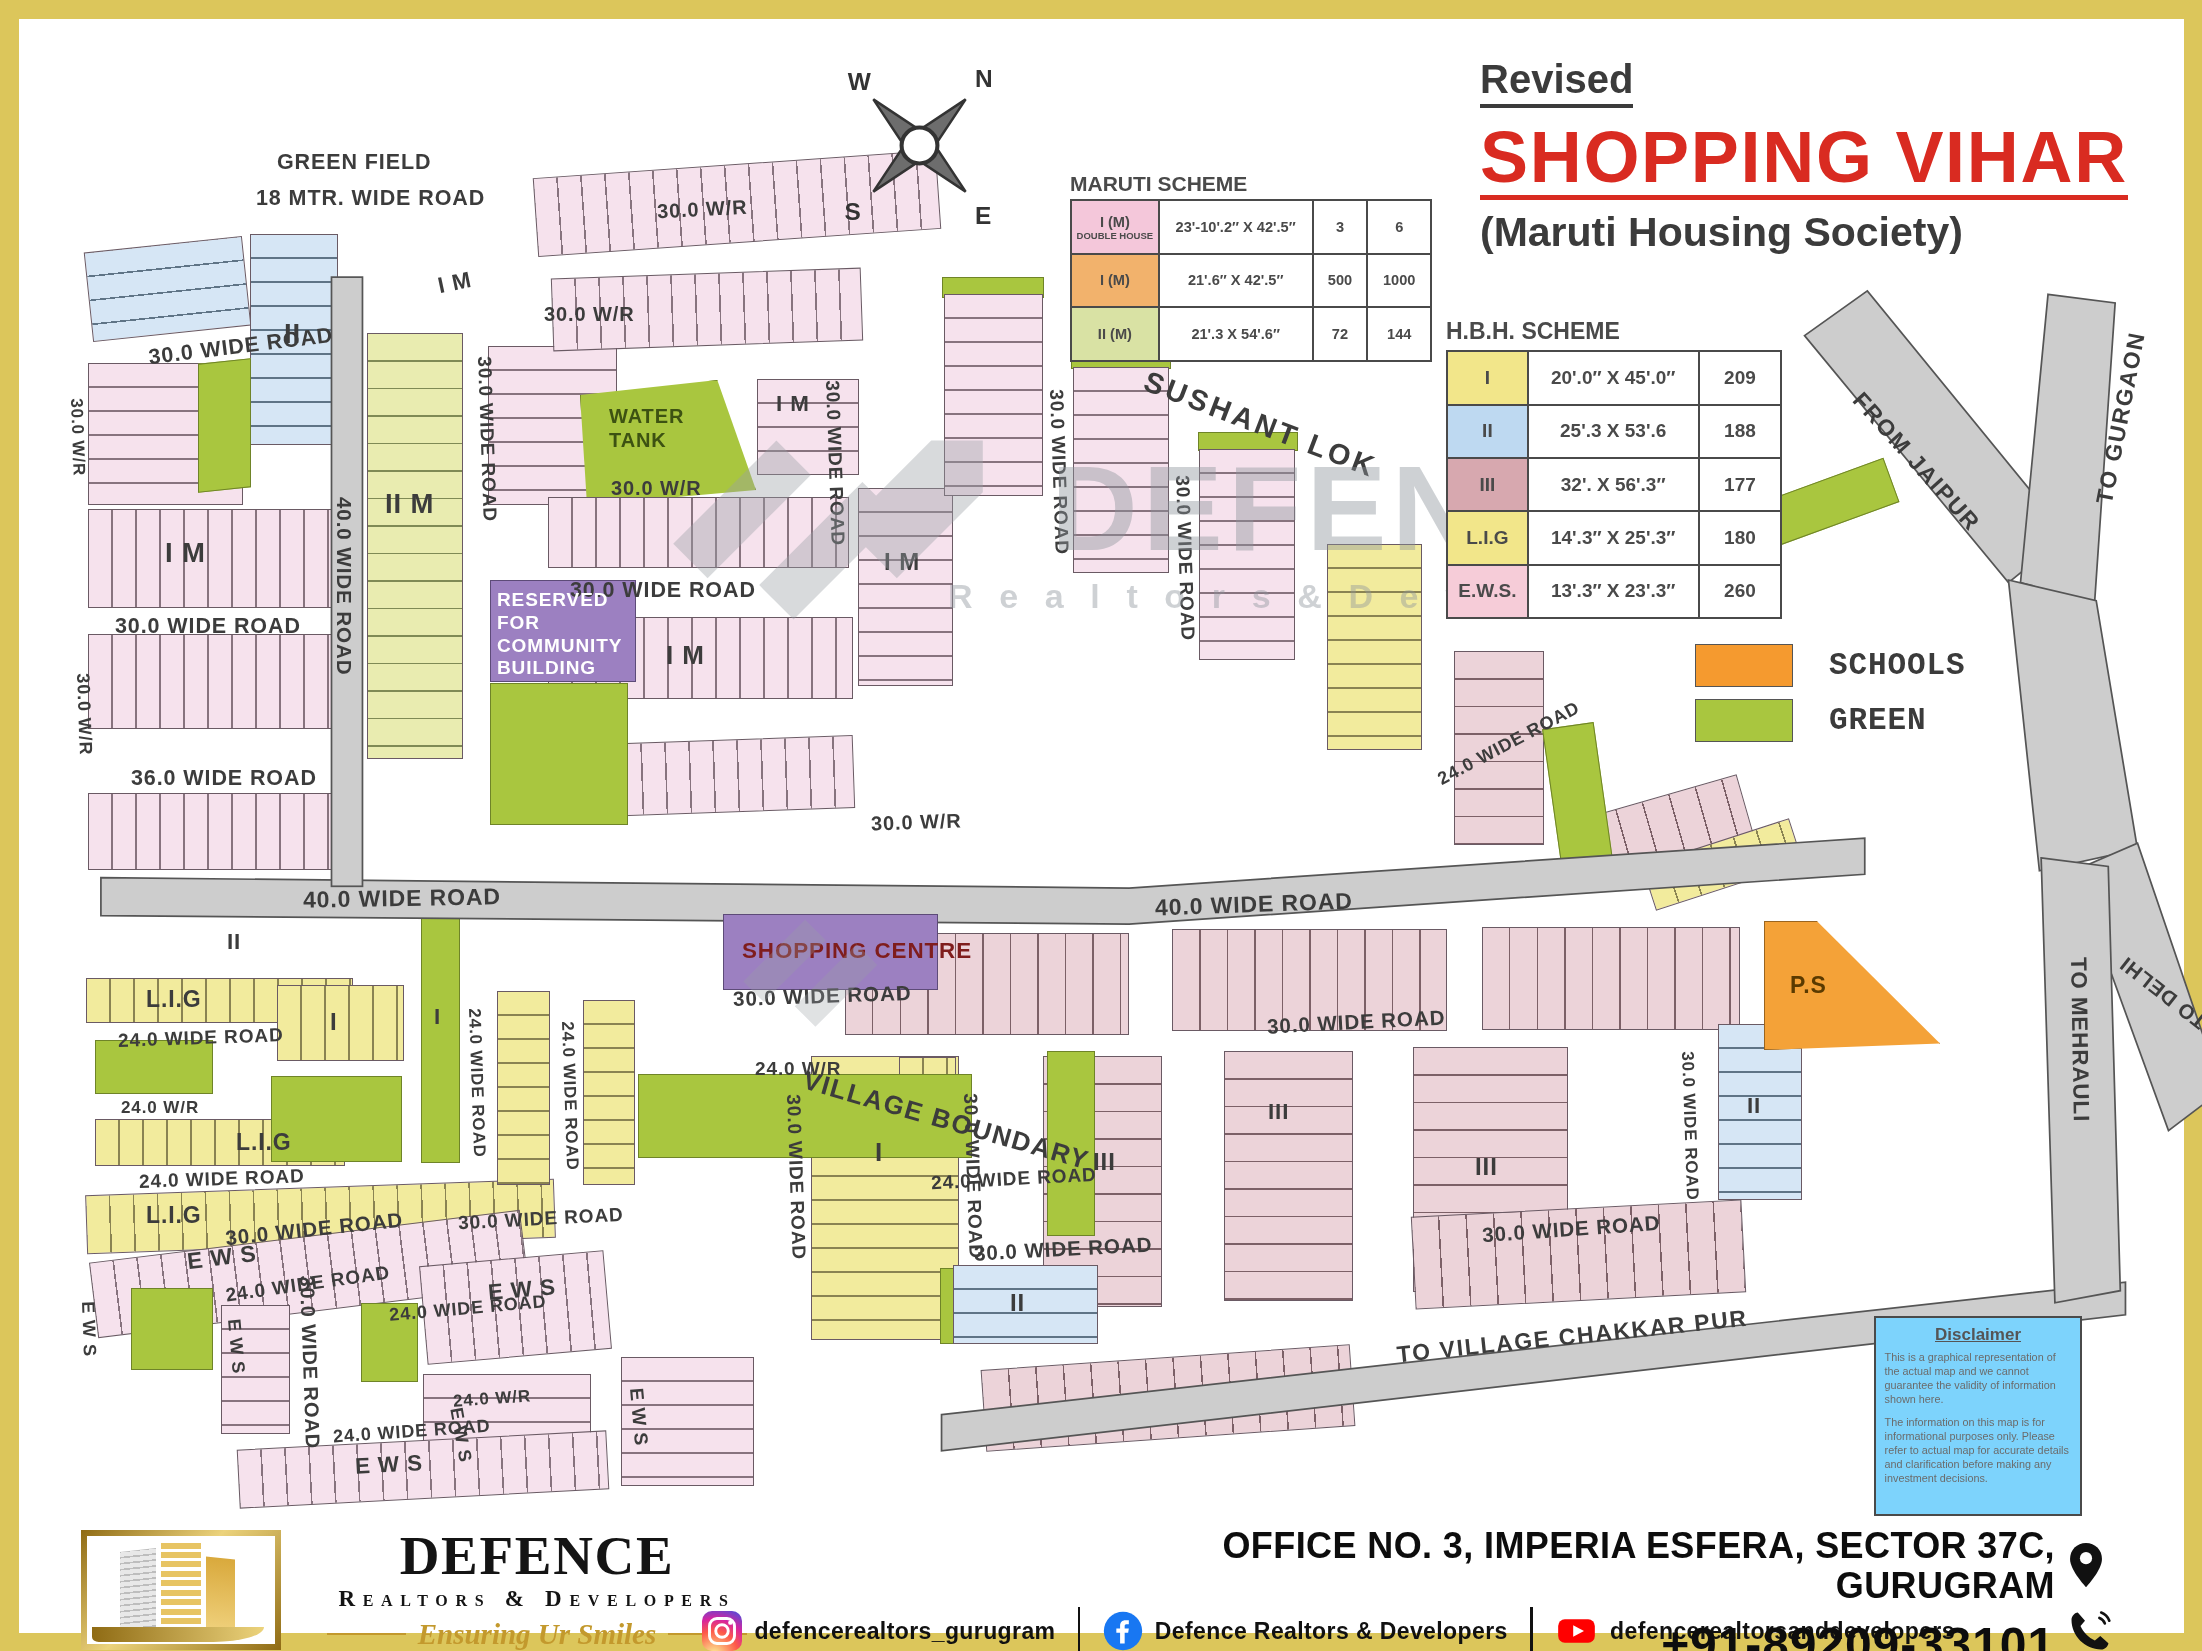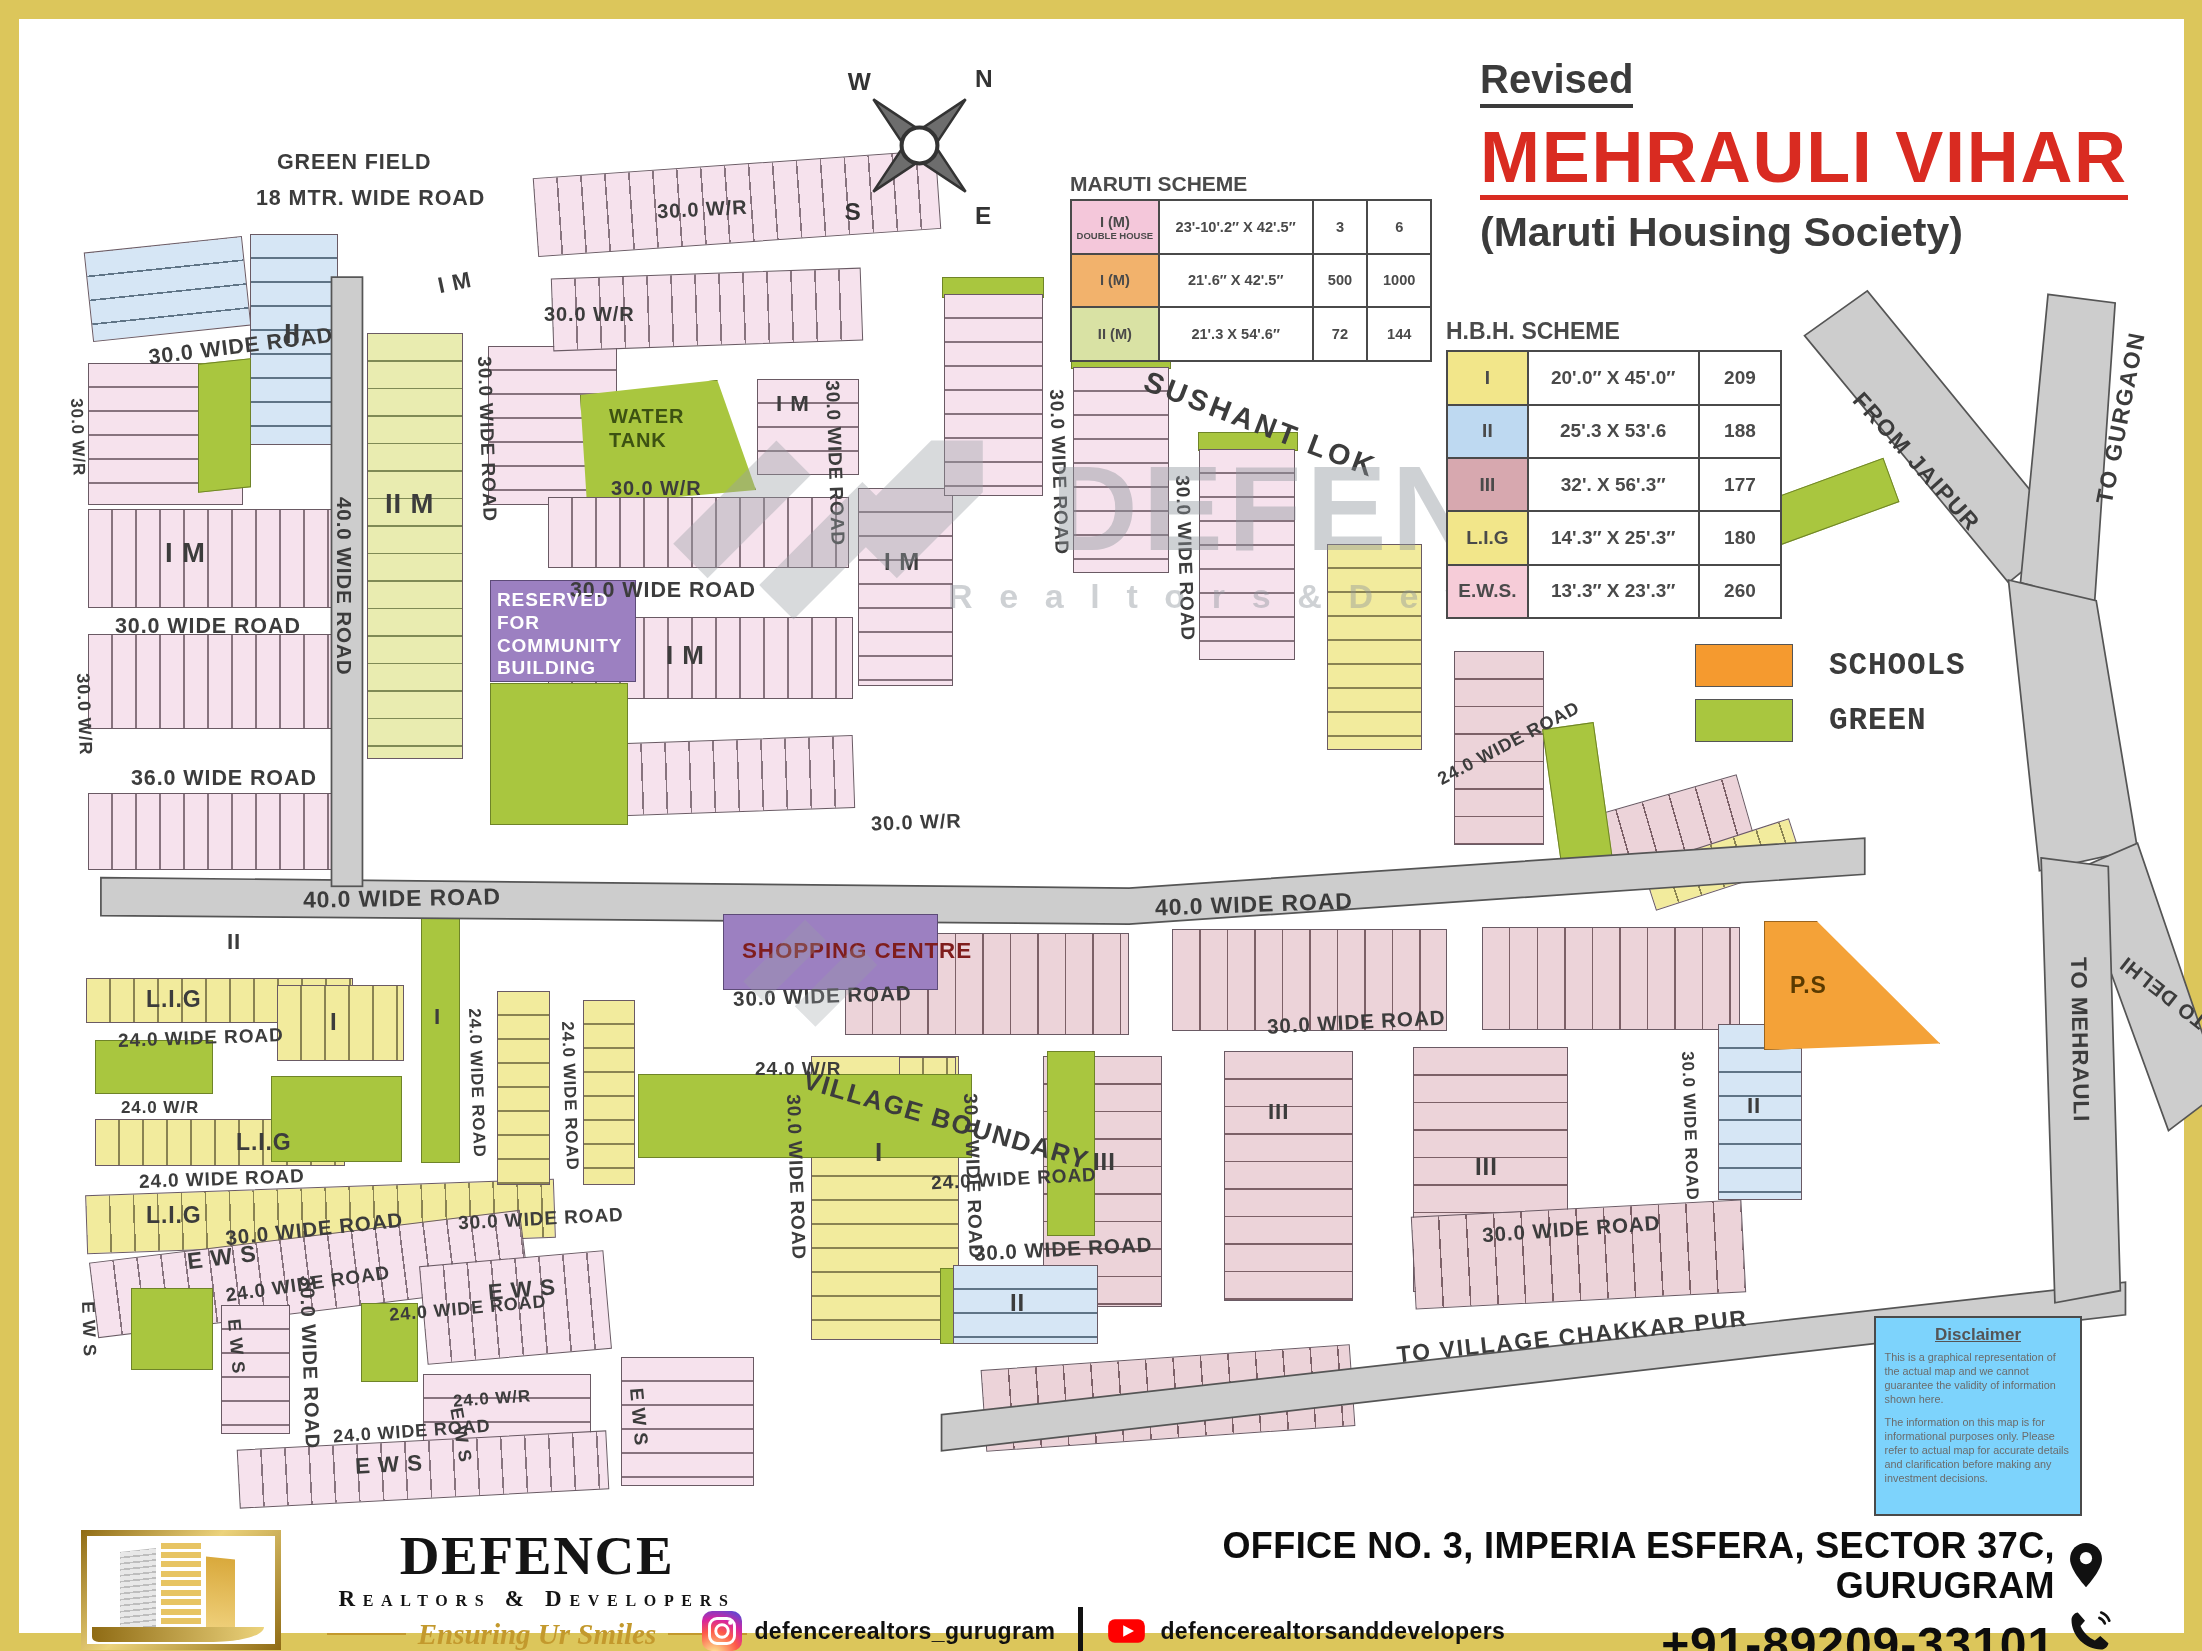--- a/index.html
+++ b/index.html
@@ -111,21 +111,21 @@
     <polygon points="21.7,21.7 55.7,44.3 78.3,78.3 44.3,55.7" fill="#6d6d6d" stroke="#333" stroke-width="1.5"></polygon>
     <circle cx="50" cy="50" r="11" fill="#fff" stroke="#333" stroke-width="2.5"></circle>
     <text x="6" y="16" font-size="15" font-weight="bold" fill="#333">W</text>
     <text x="84" y="14" font-size="15" font-weight="bold" fill="#333">N</text>
     <text x="4" y="96" font-size="15" font-weight="bold" fill="#333">S</text>
     <text x="84" y="98" font-size="15" font-weight="bold" fill="#333">E</text>
   </svg>
 
   <div class="hdr">
     <div class="rev" style="color: rgb(59, 59, 59); border-bottom-color: rgb(59, 59, 59);">Revised</div><br>
-    <div class="ttl" style="color: rgb(217, 43, 33); border-bottom-color: rgb(217, 43, 33);">MEHRAULI VIHAR</div><br>
+    <div class="ttl" style="color: rgb(217, 43, 33); border-bottom-color: rgb(217, 43, 33);">SHOPPING VIHAR</div><br>
     <div class="sub" style="color: rgb(59, 59, 59);">(Maruti Housing Society)</div>
   </div>
 
   <div class="maruti">
     <div class="tbl-title">MARUTI SCHEME</div>
     <table class="sch">
       <tbody>
             <tr>
         <td class="c1" style="background-color: rgb(244, 199, 218);"><span>I (M)</span><span class="sm">DOUBLE HOUSE</span></td>
         <td class="c2">23'-10'.2″ X 42'.5″</td>
@@ -408,20 +408,27 @@
         </radialGradient>
             </defs>
         <rect width="48" height="48" rx="12" fill="url(#ig)"></rect>
         <rect x="9" y="9" width="30" height="30" rx="9" fill="none" stroke="#fff" stroke-width="3.5"></rect>
         <circle cx="24" cy="24" r="7.5" fill="none" stroke="#fff" stroke-width="3.5"></circle>
         <circle cx="34" cy="14" r="2.6" fill="#fff"></circle>
       </svg>
       <span class="hdl">defencerealtors_gurugram</span>
     </div>
     <div class="so-sep"></div>
+    <div class="so-item">
+      <svg width="40" height="40" viewBox="0 0 48 48">
+        <circle cx="24" cy="24" r="23" fill="#1877f2"></circle>
+        <path d="M31 16h-3.2c-1 0-1.8.9-1.8 2v3h5l-.8 5h-4.2v13h-5.5V26H16v-5h4.5v-3.5c0-4 2.5-6.5 6.3-6.5H31z" fill="#fff"></path>
+      </svg>
+      <span class="hdl">Defence Realtors &amp; Developers</span>
+    </div>
     <div class="so-sep"></div>
     <div class="so-item">
       <svg width="43" height="40" viewBox="0 0 48 48">
         <rect x="2" y="10" width="44" height="28" rx="8" fill="#f00"></rect>
         <polygon points="20,17 33,24 20,31" fill="#fff"></polygon>
       </svg>
       <span class="hdl">defencerealtorsanddevelopers</span>
     </div>
   </div>
 

